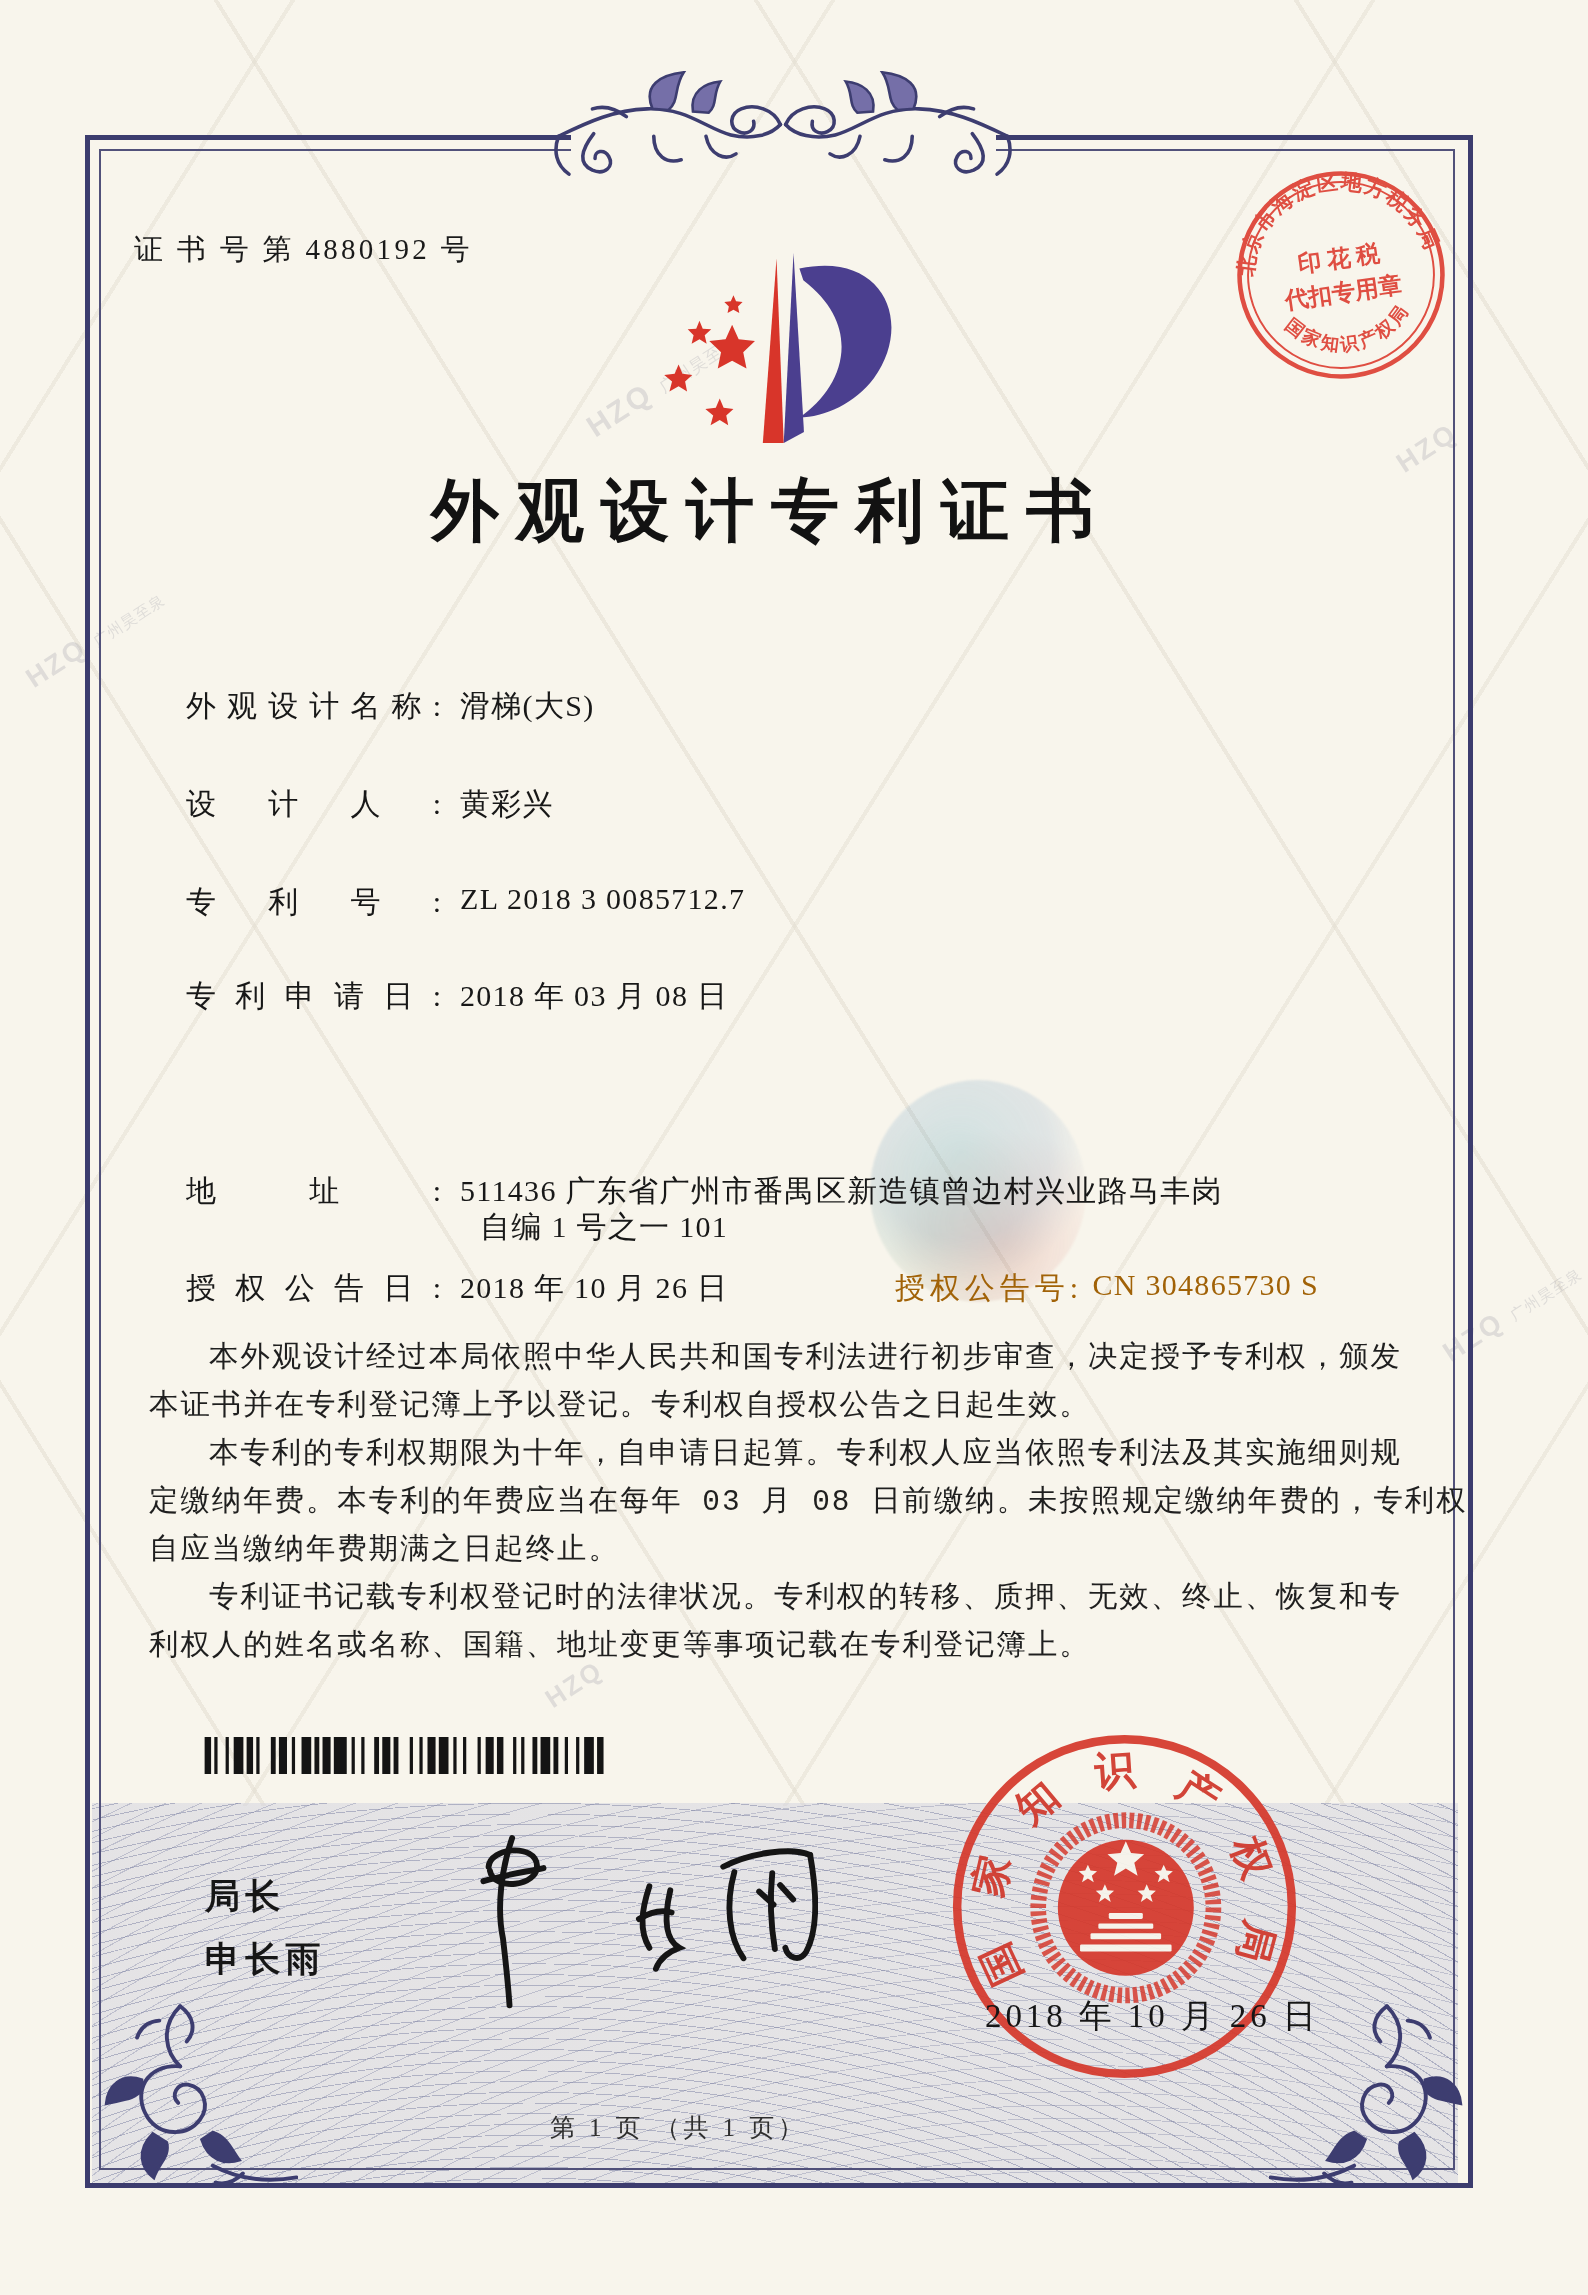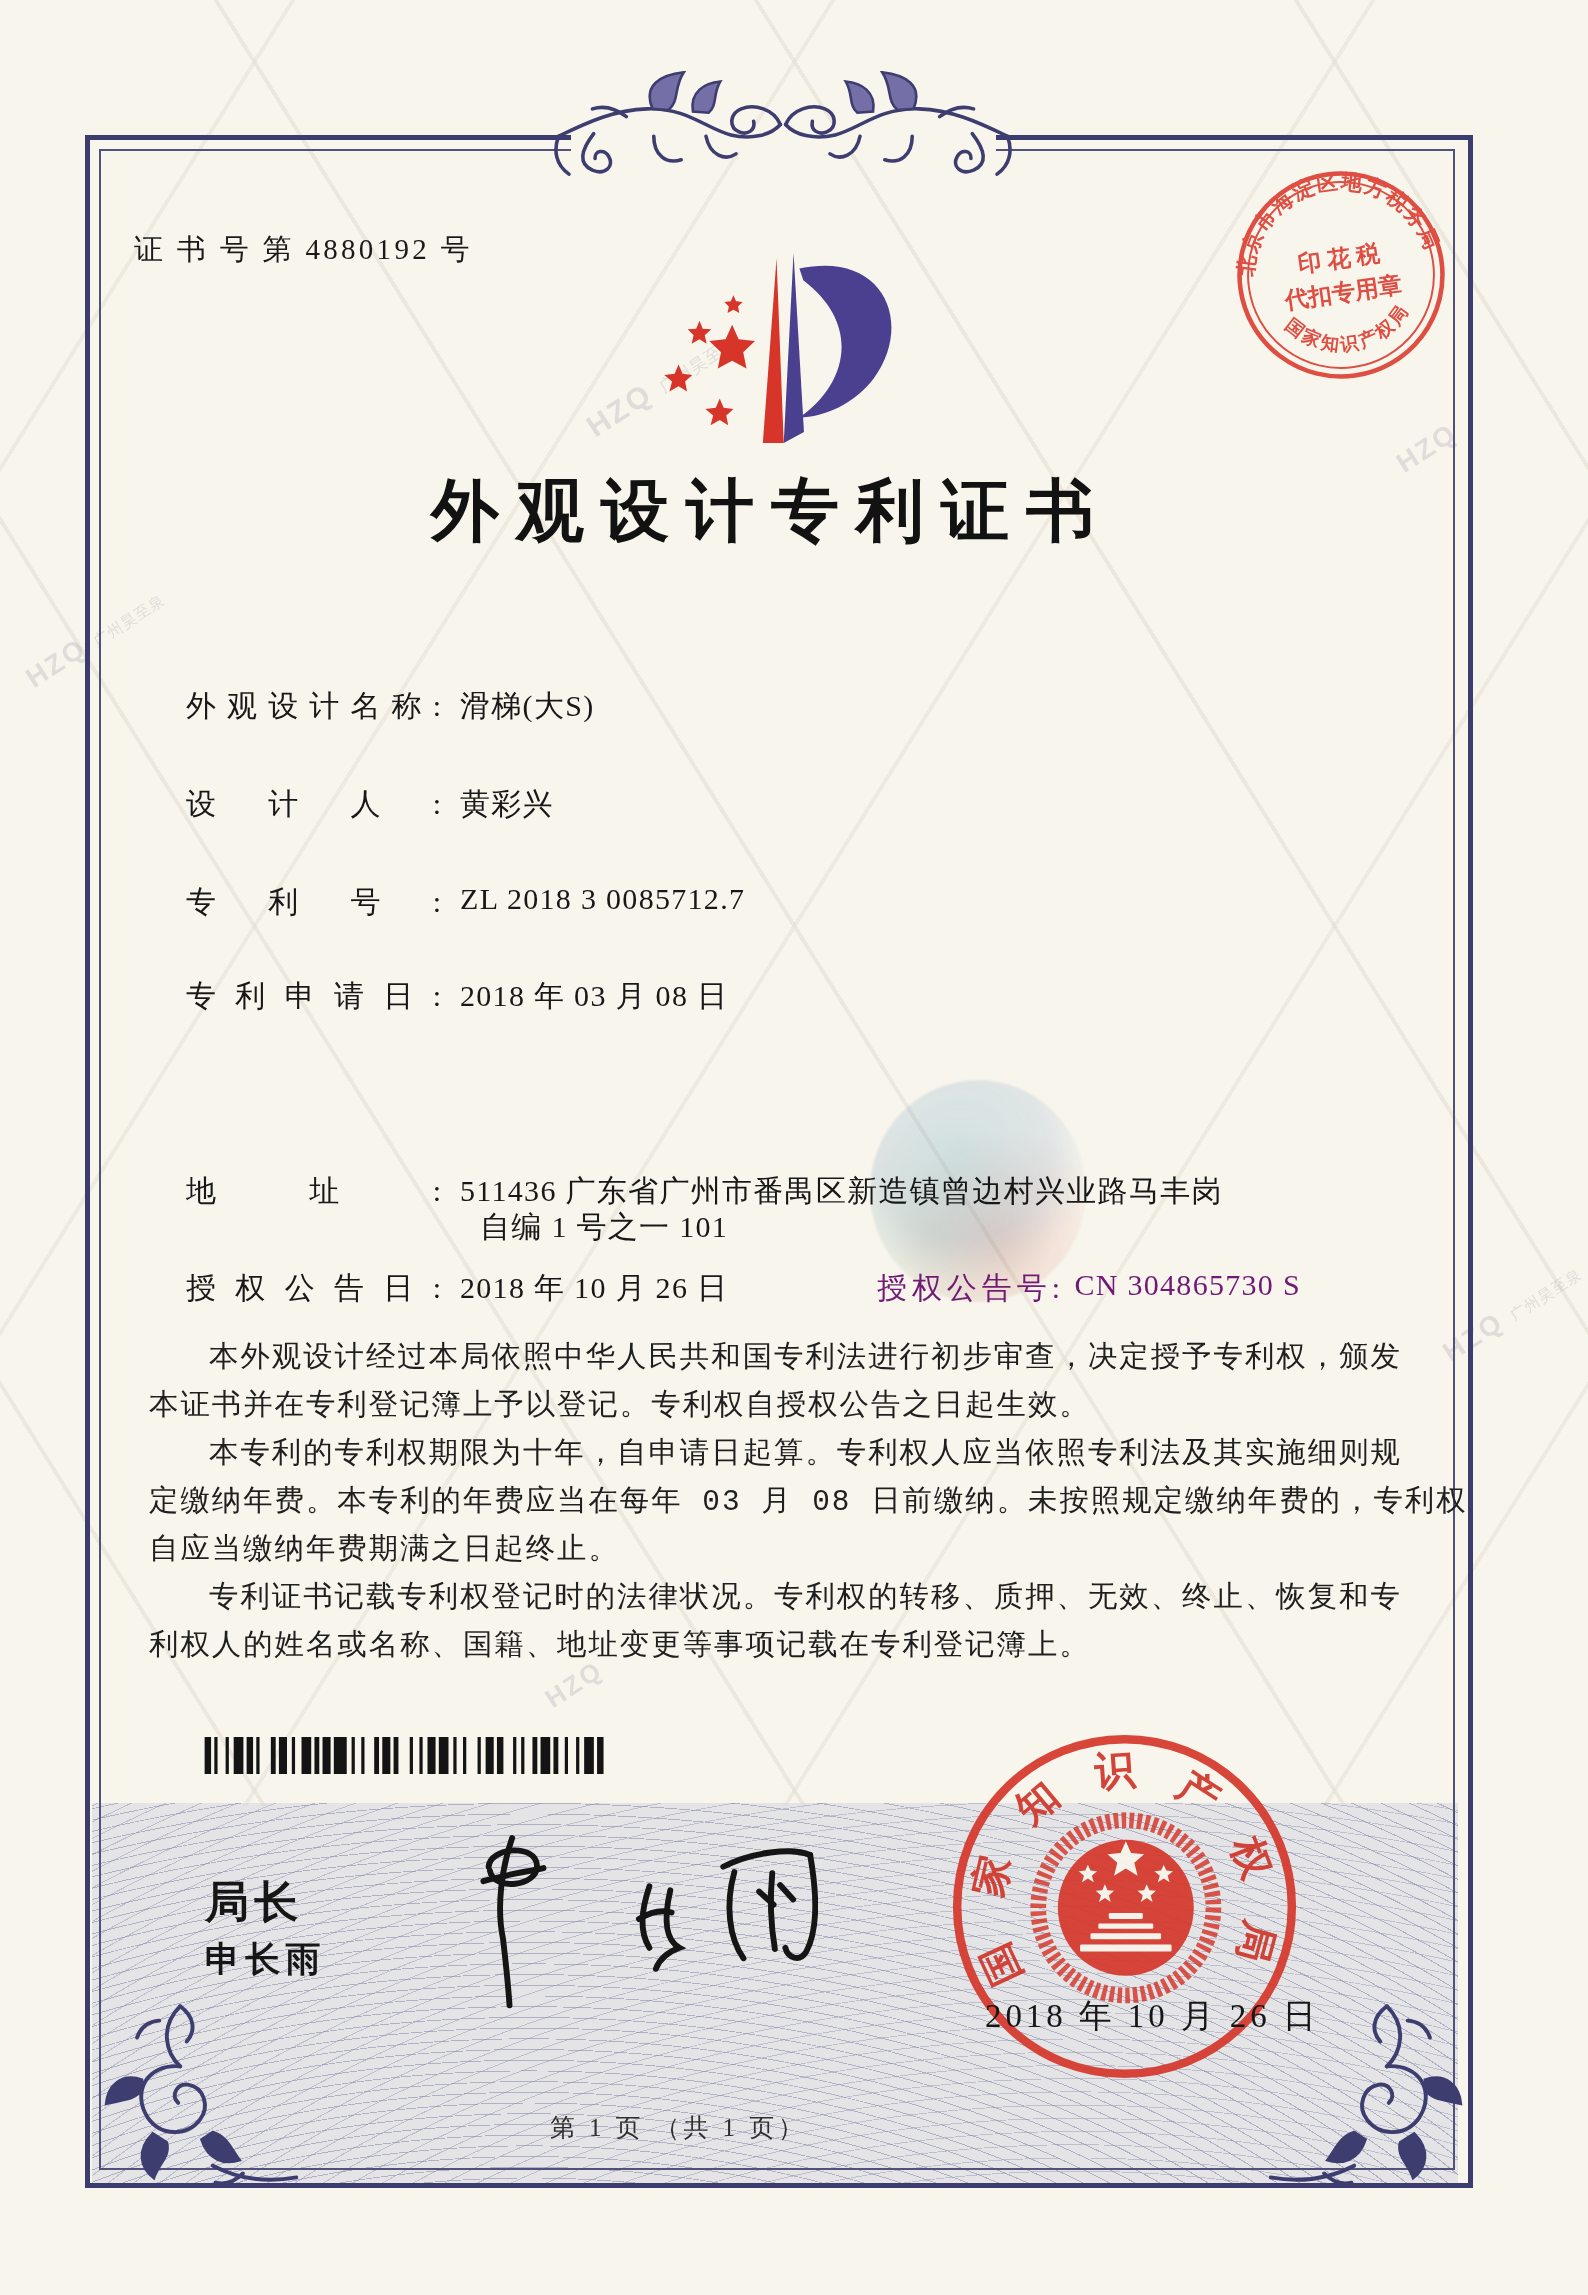--- a/index.html
+++ b/index.html
@@ -32,30 +32,30 @@
       linear-gradient(rgba(207,208,222,.48), rgba(207,208,222,.48));}
 
   .cert-no{position:absolute;left:134px;top:230px;font-size:29px;color:#1a1a1a;letter-spacing:3.3px;}
   .title{position:absolute;left:431px;top:466px;width:694px;font-size:68px;font-weight:bold;color:#121212;
          letter-spacing:17px;white-space:nowrap;}
 
   .field{position:absolute;left:186px;font-size:30px;color:#181818;white-space:nowrap;}
   .flabel{display:inline-block;width:255px;text-align:justify;text-align-last:justify;vertical-align:top;}
   .fvalue{margin-left:19px;letter-spacing:1.3px;}
   .addr2{position:absolute;left:480px;top:1207px;font-size:30px;color:#181818;letter-spacing:1.3px;}
-  .grant-no{position:absolute;left:877px;top:1268px;font-size:30px;color:#701a75;white-space:nowrap;}
+  .grant-no{position:absolute;left:895px;top:1268px;font-size:30px;color:#a16207;white-space:nowrap;}
   .grant-no .flabel{width:183px;}
   .grant-no .fvalue{margin-left:14.4px;}
 
   .paras{position:absolute;left:149px;top:1335px;width:1301px;font-size:29.4px;color:#1f1f1f;
          line-height:48px;letter-spacing:2px;font-family:Liberation Mono, monospace;}
   .pline{white-space:nowrap;}
   .pline.indent{padding-left:60px;}
 
-  .sig-title{position:absolute;left:205px;top:1873px;font-size:44px;font-weight:bold;color:#161616;
+  .sig-title{position:absolute;left:205px;top:1873px;font-size:35px;font-weight:bold;color:#161616;
              font-family:Liberation Sans, sans-serif;letter-spacing:5.2px;}
   .sig-name{position:absolute;left:205px;top:1936px;font-size:35px;font-weight:bold;color:#161616;
             font-family:"Liberation Sans","DejaVu Sans",sans-serif;letter-spacing:5.2px;}
 
   .seal-date{position:absolute;left:985px;top:1994px;font-size:33px;color:#161616;letter-spacing:3.9px;z-index:6;}
   .footer{position:absolute;left:550px;top:2111px;width:393px;font-size:25px;color:#2e2e2e;
           letter-spacing:3.9px;z-index:6;}
 
   .abs{position:absolute;}
   svg text{font-family:"Liberation Serif","DejaVu Serif",serif;}

